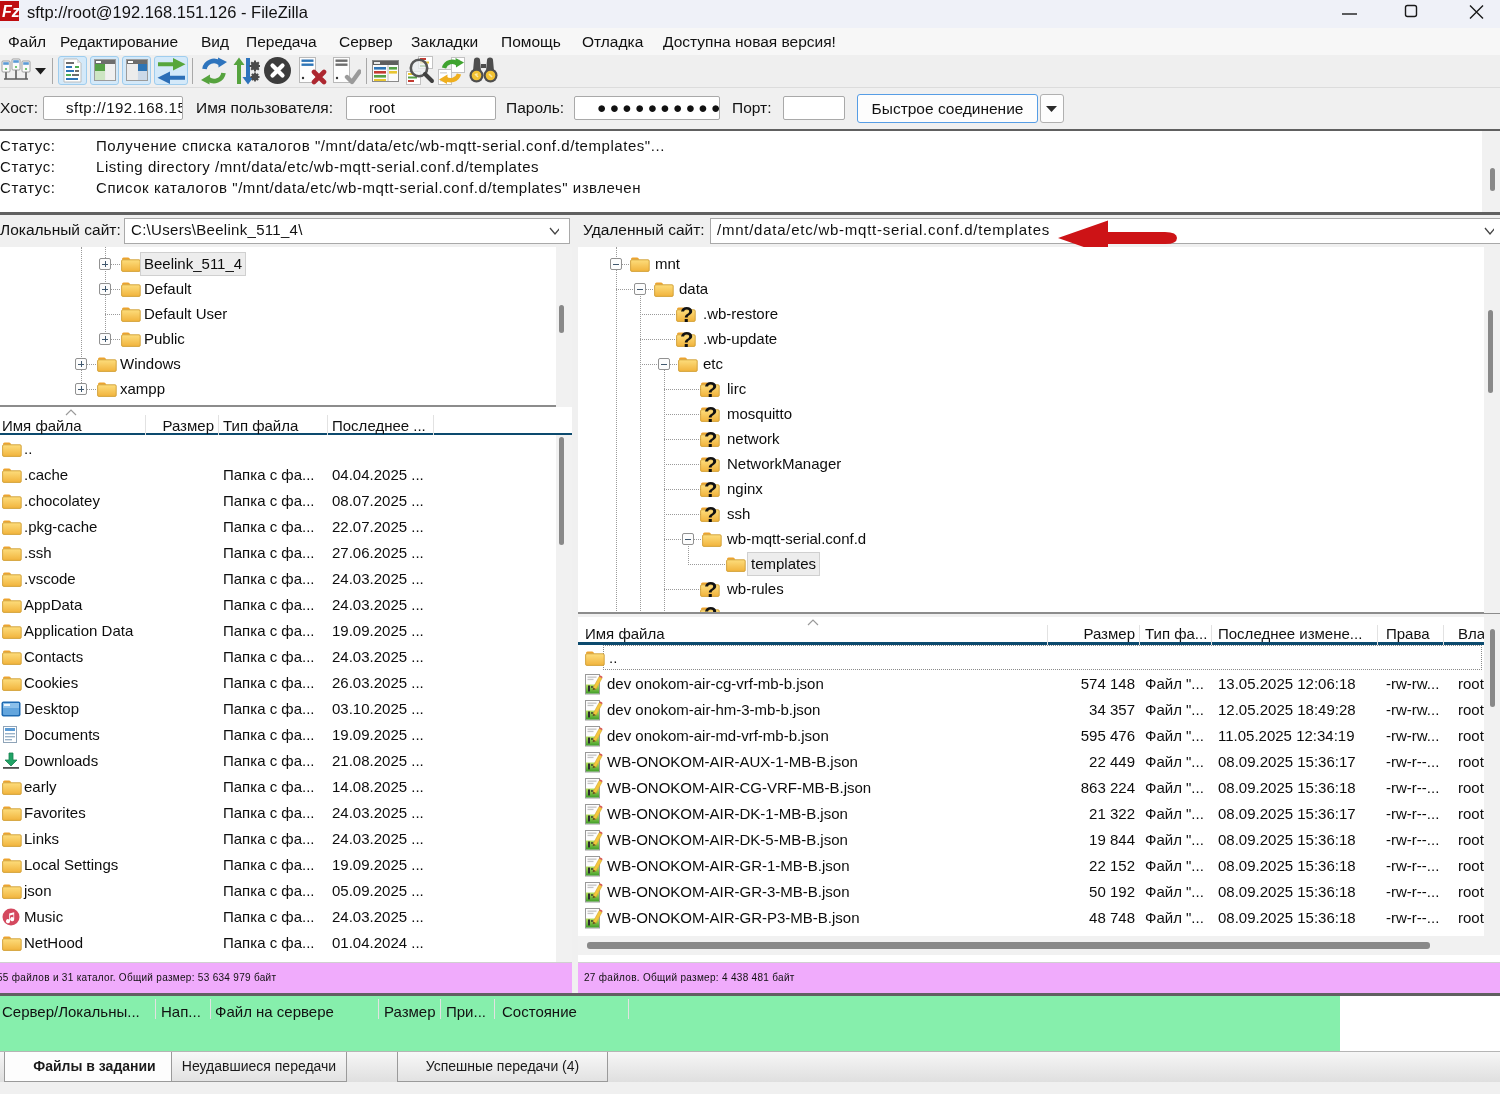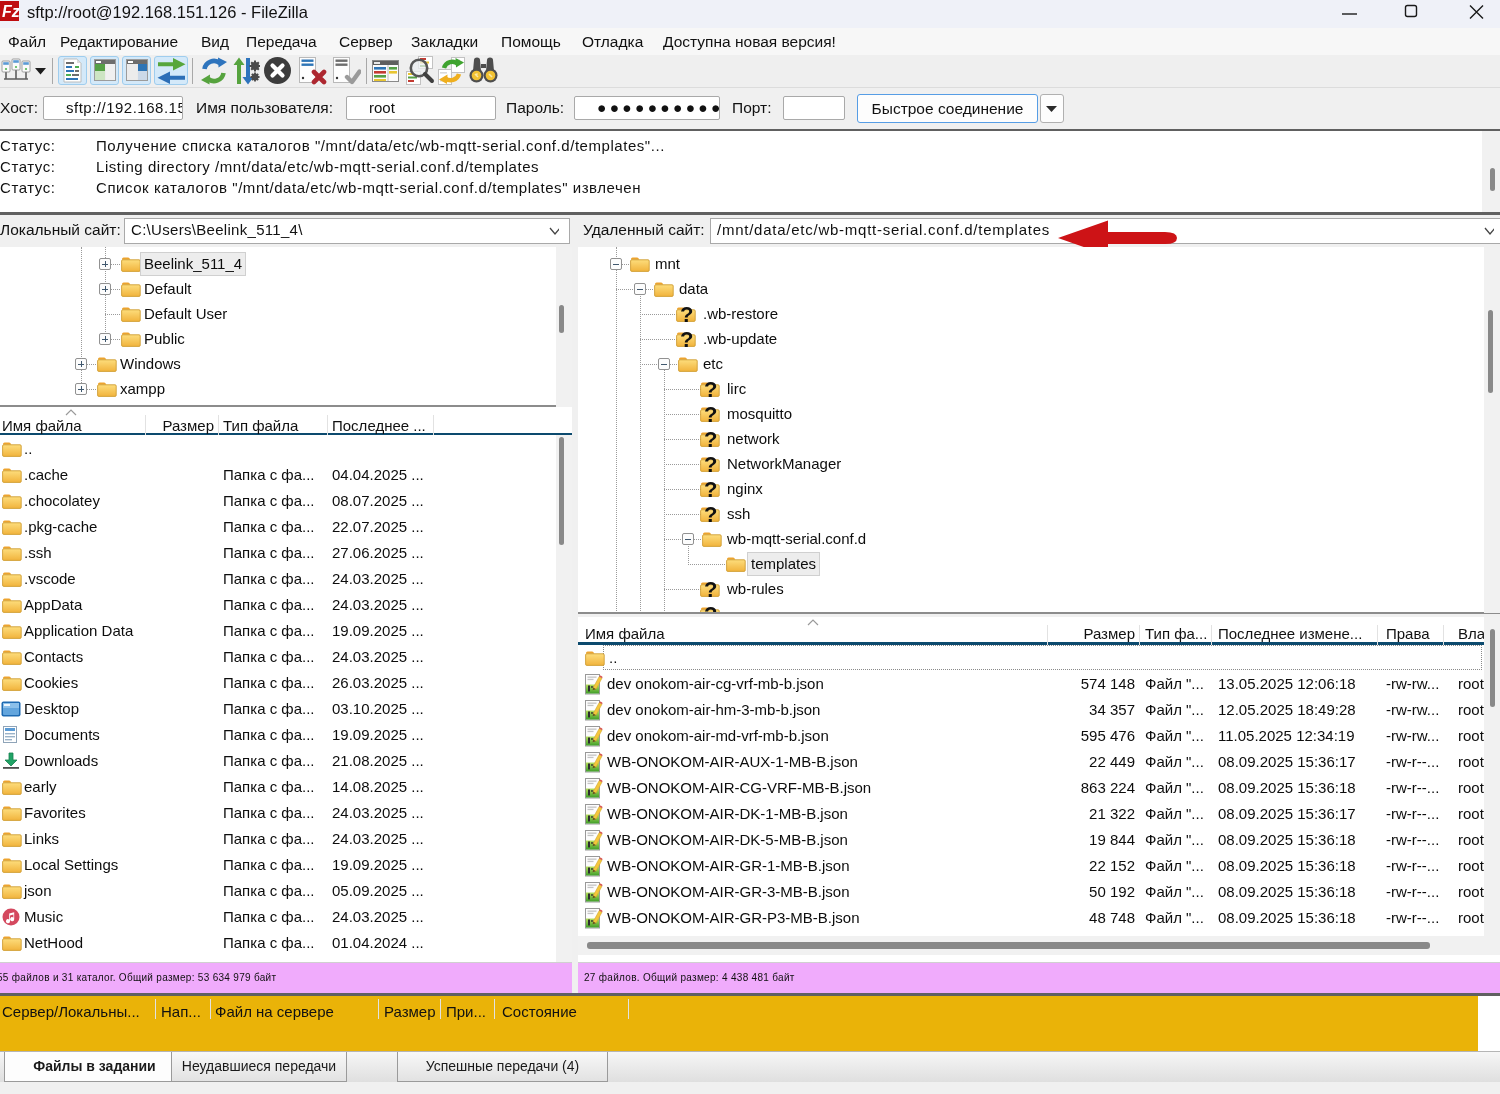--- a/index.html
+++ b/index.html
@@ -44,21 +44,21 @@
 .hcell{position:absolute;top:0;height:100%;font-size:15px;color:#111;white-space:nowrap}
 .hsep{position:absolute;top:8px;width:1px;height:20px;background:#e2e2e2}
 .sortup{position:absolute;width:14px;height:7px}
 
 .flist{position:absolute;background:#fff;overflow:hidden}
 .fcell{position:absolute;top:0;height:26px;line-height:26px;font-size:15px;color:#0d0d0d;white-space:nowrap}
 
 .sbar{position:absolute;top:962px;height:31px;background:#f0abfc;border-top:1px solid #d0d0d0;font-size:10px;color:#111;line-height:30px;white-space:nowrap}
 #sep3{left:0;top:993px;width:1500px;height:3px;background:#606060}
 
-#queue{left:0;top:996px;width:1478px;height:55px;background:#eab308}
+#queue{left:0;top:996px;width:1340px;height:55px;background:#86efac}
 #tabbar{left:0;top:1051px;width:1500px;height:31px;background:linear-gradient(#f6f6f6,#dfdfdf);border-top:1px solid #b5b5b5}
 .tab{position:absolute;top:0px;height:30px;border:1px solid #9a9a9a;border-top:none;font-size:14px;line-height:28px;text-align:center;background:linear-gradient(#f8f8f8,#e2e2e2)}
 #bot{left:0;top:1082px;width:1500px;height:12px;background:#f0f0f0}
 
 .sbtrack{position:absolute;background:#f1f1f1}
 .sbthumb{position:absolute;background:#898989;border-radius:3px}
 </style>
 </head>
 <body>
 

